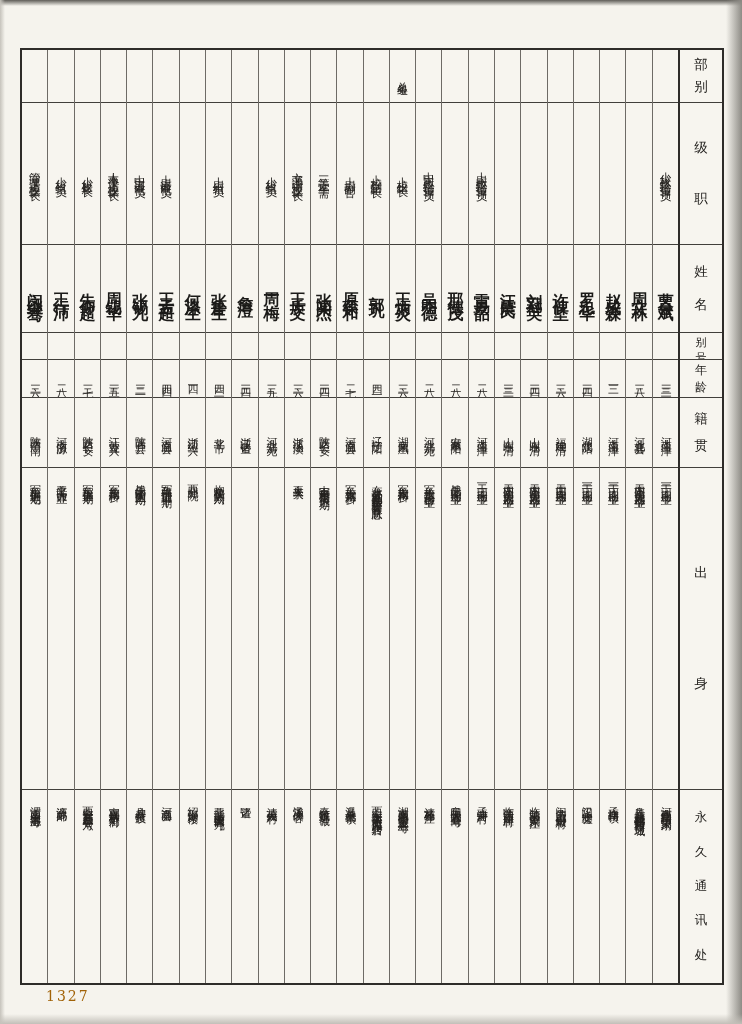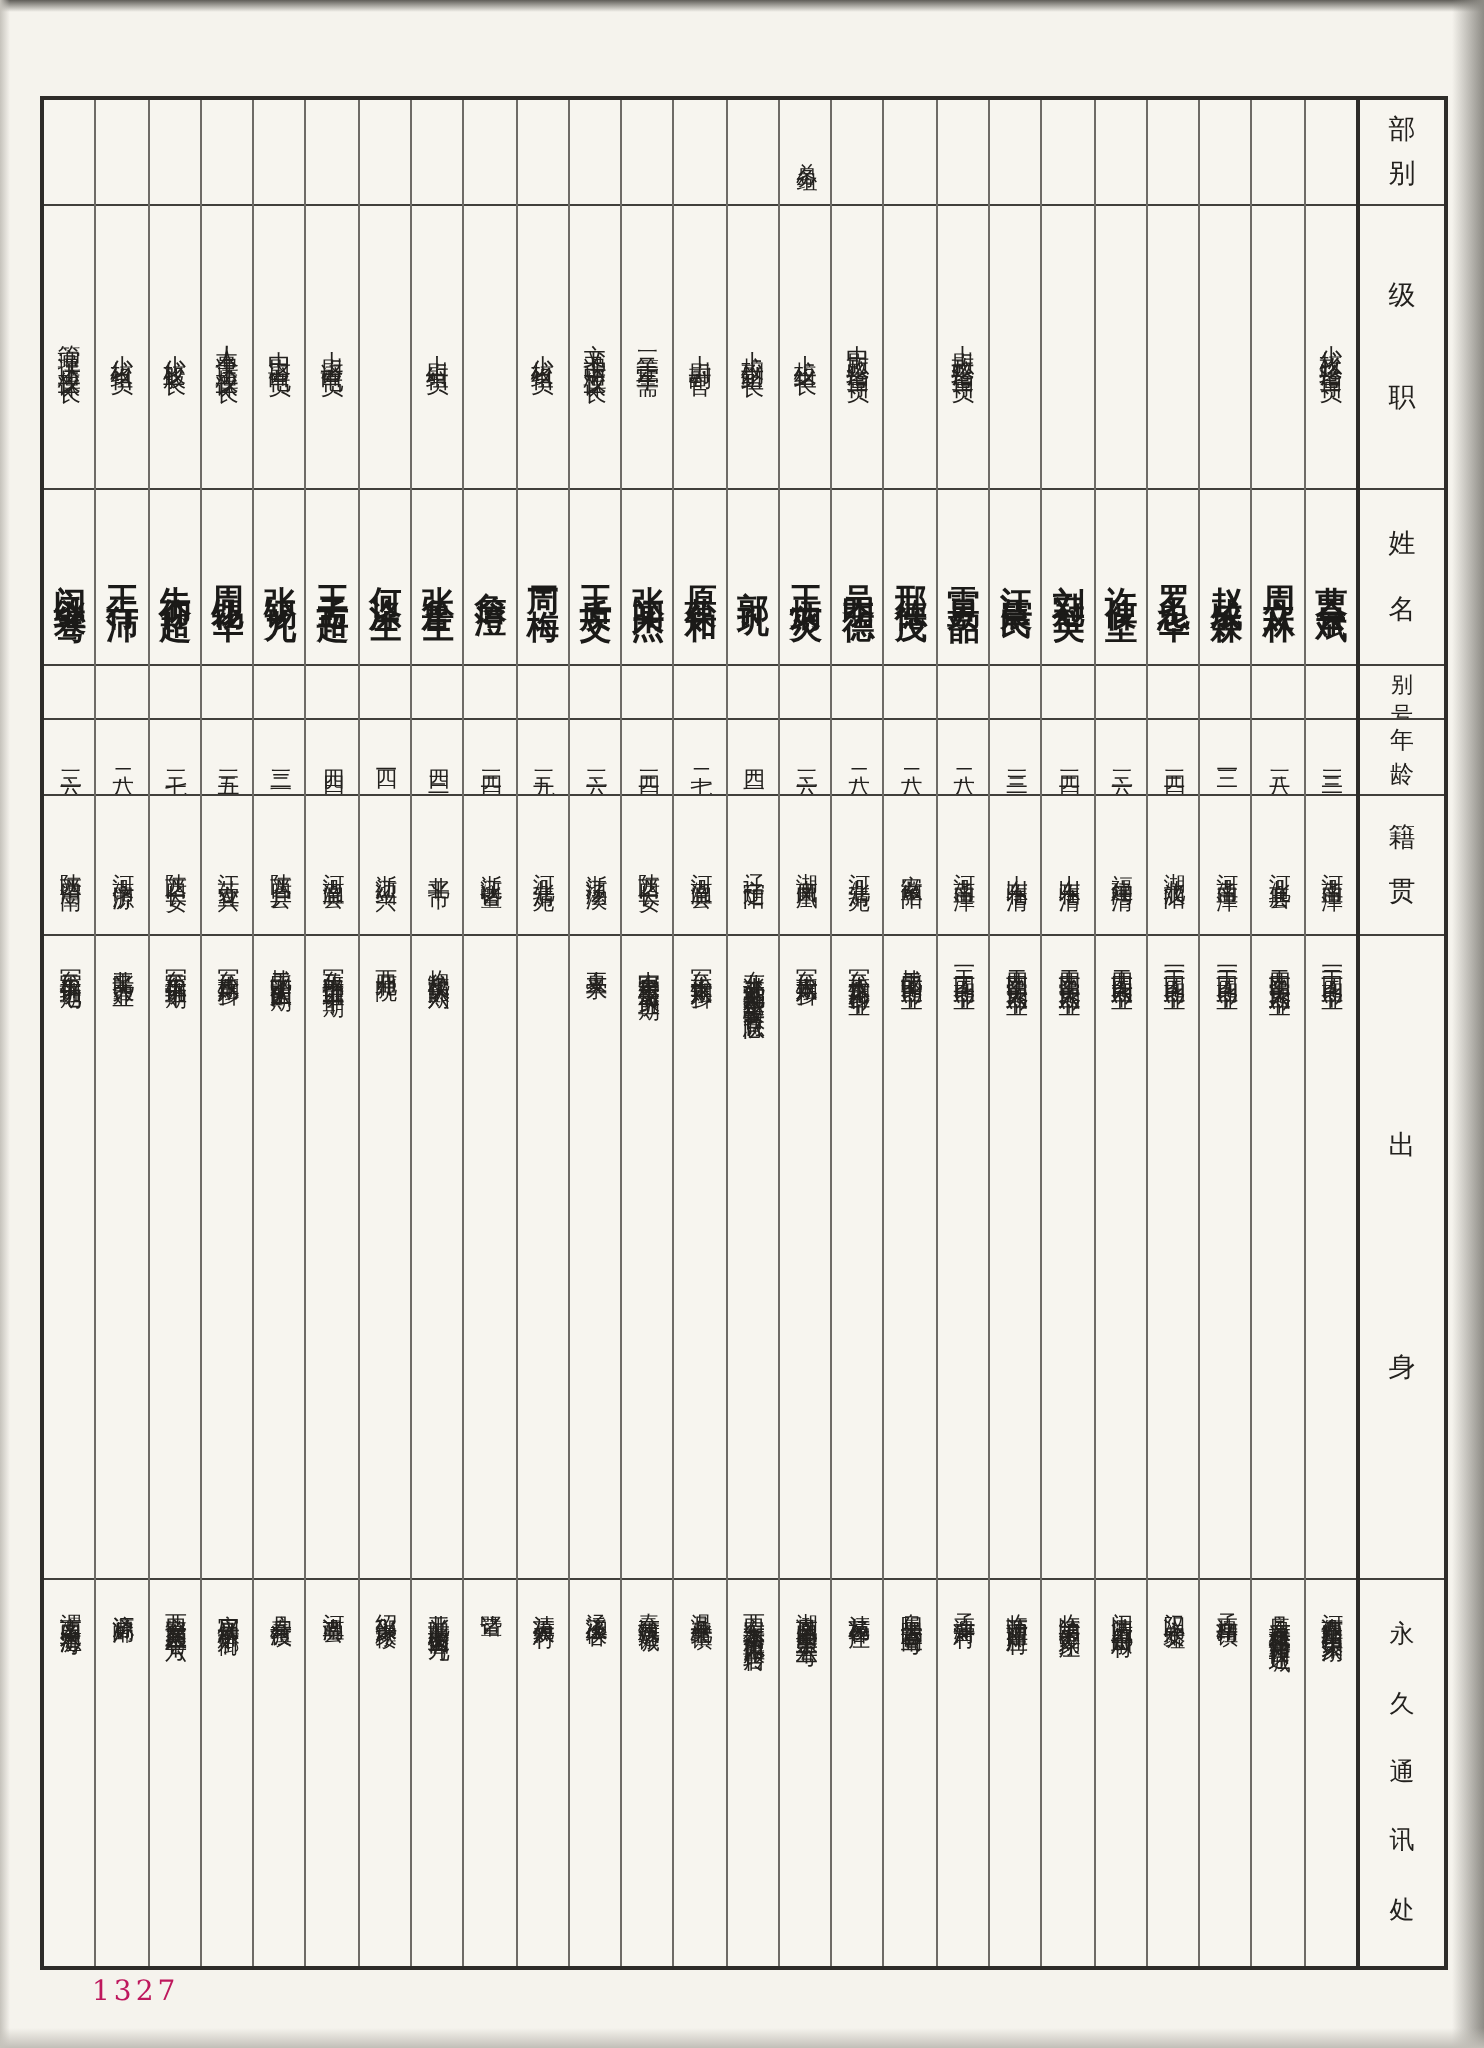--- a/index.html
+++ b/index.html
@@ -68,21 +68,21 @@
     height:100%;width:100%;display:flex;flex-direction:column;
     align-items:center;justify-content:space-evenly;
     font-size:13.5px;color:#23211e;padding:2px 0;box-sizing:border-box;
   }
   .h-alias .vh{font-size:11px;}
   .h-age .vh{font-size:12px;}
   .h-addr .vh{font-size:12.5px;}
 
   .page-number{
     position:absolute;left:46px;top:988px;font-size:14px;
-    letter-spacing:2px;color:#be185d;
+    letter-spacing:2px;color:#a16207;
   }
 </style>
 </head>
 <body>
 
 <div class="scan">
 
   <div class="roster" id="roster">
     <div class="header-col">
       <div class="cell h-dept">

